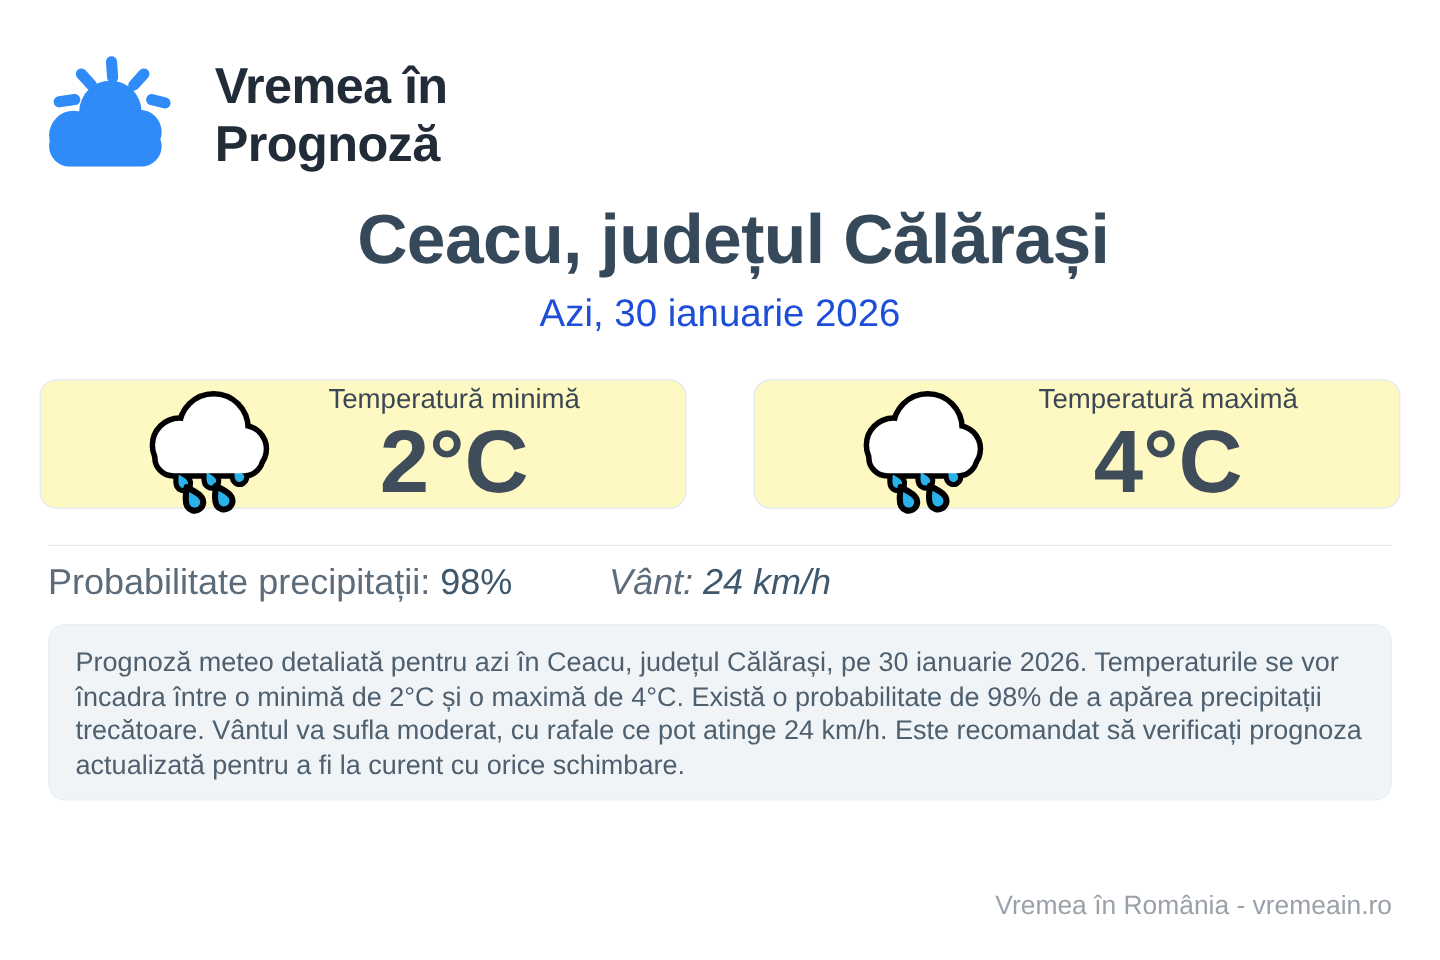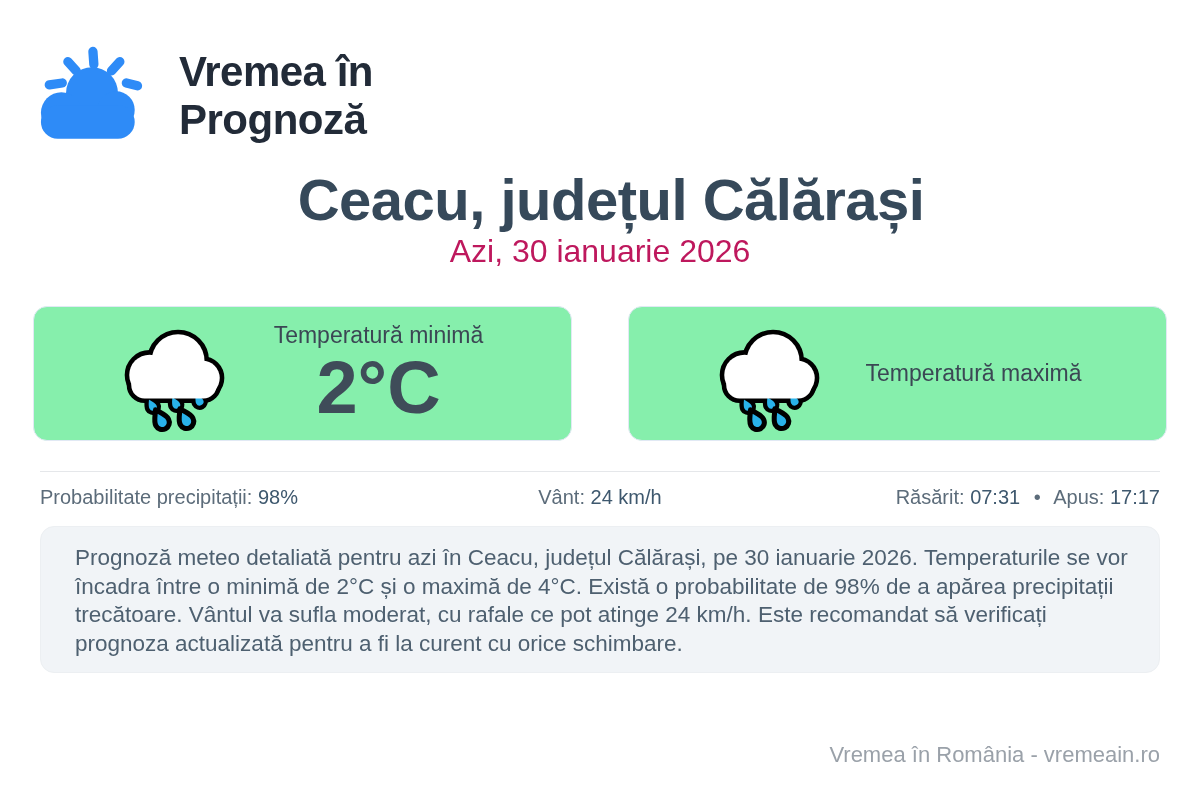--- a/index.html
+++ b/index.html
@@ -36,36 +36,37 @@
   .page-title {
     margin-top: 16px;
     text-align: center;
     font-size: 58px;
     font-weight: 700;
     color: #36495a;
     letter-spacing: -0.5px;
     padding-left: 22px;
   }
   .page-subtitle {
+    margin-top: 10px;
     text-align: center;
     font-size: 32px;
     font-weight: 400;
-    color: #be185d;
+    color: #1d4ed8;
   }
 
   
   .cards {
     display: flex;
     gap: 56px;
     margin: 36px 33px 0 33px;
   }
   .temp-card {
     flex: 1 1 0;
-    height: 135px;
-    background: #86efac;
+    height: 108px;
+    background: #fef9c3;
     border: 1px solid #e1e9f4;
     border-radius: 14px;
     display: flex;
     align-items: center;
     justify-content: center;
     gap: 28px;
   }
   .rain-icon { width: 124px; height: 122px; flex: none; margin-top: 2px; }
   .temp-block { text-align: center; min-width: 230px; }
   .temp-label {
@@ -83,37 +84,37 @@
   
   .divider {
     margin: 30px 40px 0 40px;
     border-top: 1px solid #e5e7ea;
   }
   .stats-row {
     margin: 14px 40px 0 40px;
     display: grid;
     grid-template-columns: 1fr auto 1fr;
     align-items: baseline;
-    font-size: 20px;
+    font-size: 30px;
   }
   .stat-left  { justify-self: start; }
-  .stat-mid   { justify-self: center; }
+  .stat-mid   { justify-self: center; font-style: italic; }
   .stat-right { justify-self: end; }
   .stat-label { color: #5c6c7a; }
   .stat-value { color: #3e586e; }
   .stat-sep   { color: #5c6c7a; padding: 0 8px; }
 
   
   .forecast-box {
     margin: 17px 40px 0 40px;
     height: 147px;
     background: #f1f4f7;
     border: 1px solid #eceff2;
     border-radius: 14px;
-    padding: 17px 22px 0 34px;
+    padding: 17px 22px 0 22px;
     overflow: visible;
   }
   .forecast-text {
     font-size: 22.5px;
     line-height: 28.5px;
     color: #4e6070;
   }
 
   
   .footer {
@@ -225,43 +226,37 @@
         </g>
         <g fill="#fff">
           <circle cx="36" cy="60" r="20"></circle>
           <circle cx="64" cy="46" r="26"></circle>
           <circle cx="88" cy="63" r="17"></circle>
           <rect x="18" y="56" width="84" height="27" rx="13"></rect>
         </g>
       </svg>
       <div class="temp-block">
         <div class="temp-label">Temperatură maximă</div>
+        <div class="temp-value">4°C</div>
       </div>
     </div>
 
   </div>
 
   <div class="divider"></div>
 
   <div class="stats-row">
     <div class="stat-left">
       <span class="stat-label">Probabilitate precipitații:</span>
       <span class="stat-value">98%</span>
     </div>
     <div class="stat-mid">
       <span class="stat-label">Vânt:</span>
       <span class="stat-value">24 km/h</span>
     </div>
-    <div class="stat-right">
-      <span class="stat-label">Răsărit:</span>
-      <span class="stat-value">07:31</span>
-      <span class="stat-sep">•</span>
-      <span class="stat-label">Apus:</span>
-      <span class="stat-value">17:17</span>
-    </div>
   </div>
 
   <div class="forecast-box">
     <div class="forecast-text">Prognoză meteo detaliată pentru azi în Ceacu, județul Călărași, pe 30 ianuarie 2026. Temperaturile se vor încadra între o minimă de 2°C și o maximă de 4°C. Există o probabilitate de 98% de a apărea precipitații trecătoare. Vântul va sufla moderat, cu rafale ce pot atinge 24 km/h. Este recomandat să verificați prognoza actualizată pentru a fi la curent cu orice schimbare.</div>
   </div>
 
   <a class="footer" href="#">Vremea în România - vremeain.ro</a>
 
 </div>
 

